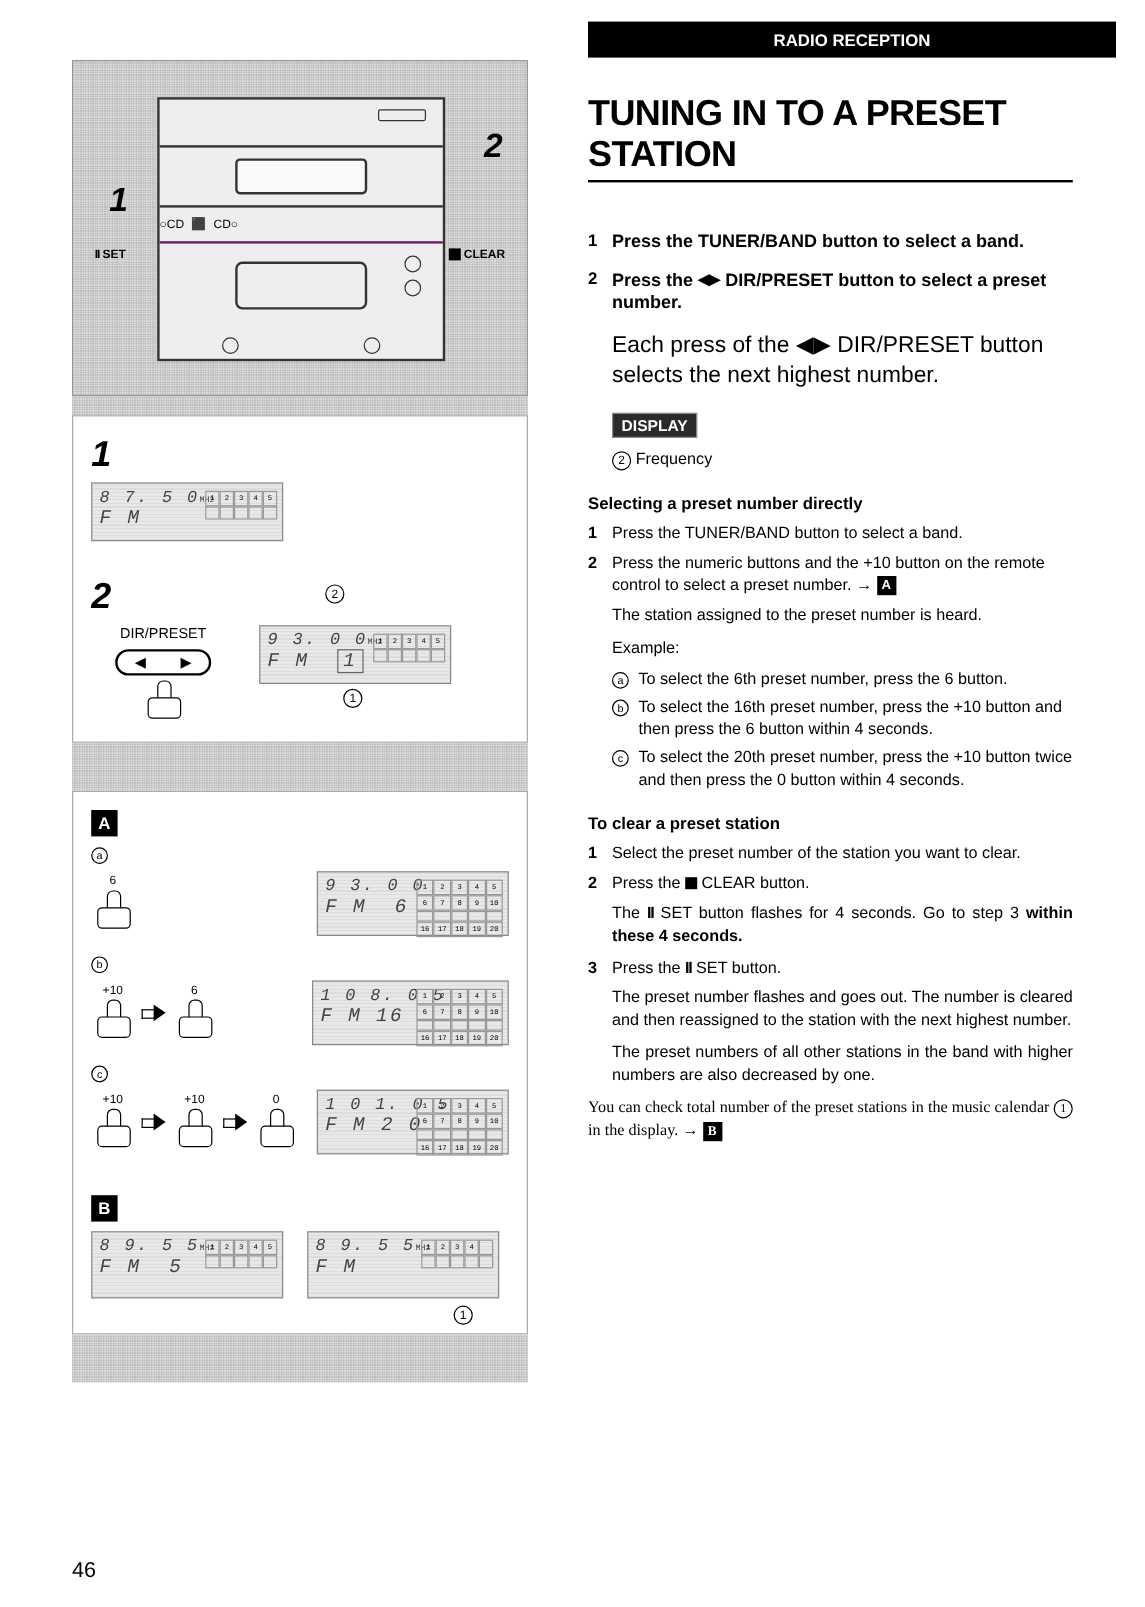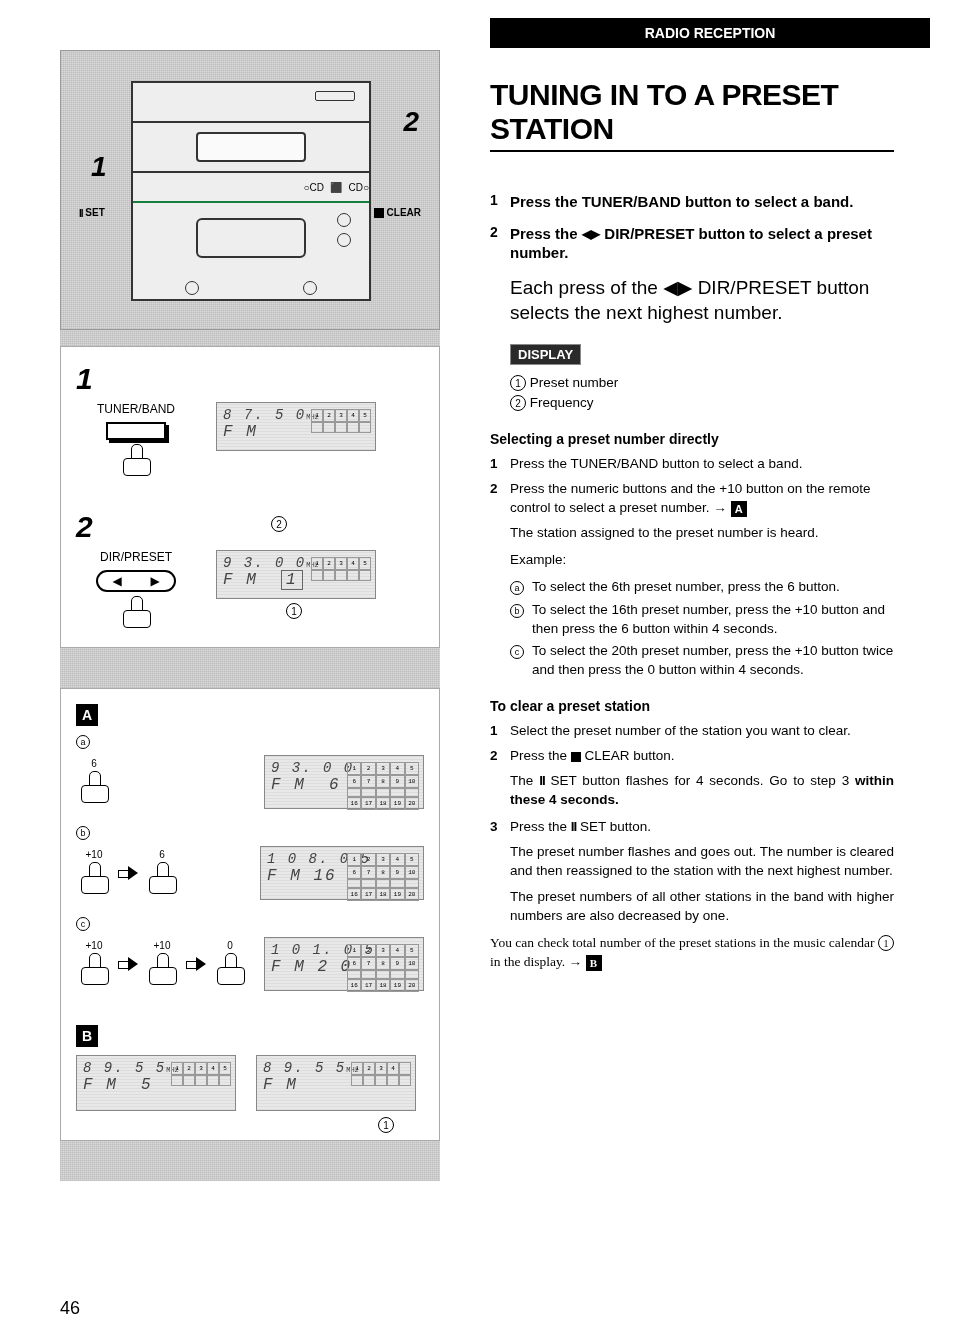--- a/index.html
+++ b/index.html
@@ -38,21 +38,21 @@
   .device-unit {
     position: absolute;
     left: 70px; top: 30px;
     width: 240px; height: 220px;
     border: 2px solid #333;
     background: #eee;
   }
   .du-top { height: 40px; border-bottom: 2px solid #333; position: relative; }
   .du-display { height: 50px; border-bottom: 2px solid #333; display:flex; align-items:center; justify-content:center; }
   .du-lcd { width: 110px; height: 30px; border: 2px solid #333; border-radius: 4px; background:#fafafa; }
-  .du-cd { height: 30px; border-bottom: 2px solid #15803d; display:flex; align-items:center; justify-content:flex-end; gap:6px; font-size:10px; }
+  .du-cd { height: 30px; border-bottom: 2px solid #701a75; display:flex; align-items:center; justify-content:flex-start; gap:6px; font-size:10px; }
   .du-tape { height: 70px; position: relative; display:flex; align-items:center; justify-content:center; }
   .du-tape-win { width: 110px; height: 40px; border: 2px solid #333; border-radius: 6px; }
   .du-bottom { height: 30px; display:flex; justify-content:space-around; align-items:center; }
   .smallcircle { width: 14px; height: 14px; border: 1.5px solid #333; border-radius:50%; }
   .dev-callout {
     position: absolute;
     font-family: Arial;
     font-weight: bold;
     font-style: italic;
     font-size: 28px;
@@ -246,25 +246,20 @@
         <span class="blk-sq"></span> <span>CLEAR</span>
       </div>
     </div>
 
     <div class="midstrip grainy"></div>
 
     <div class="white-panel">
       <div class="panel-step">
         <div class="stepnum">1</div>
         <div class="panel-row">
-          <div style="width:120px">
-            <div class="btn-label">TUNER/BAND</div>
-            <div class="tb-button"></div>
-            <div class="hand-press"></div>
-          </div>
           <div class="lcd-box">
             <div class="lcd-freq"><span>8 7. 5 0</span><span class="mhz">MHz</span></div>
             <div class="lcd-band">F M</div>
             <div class="lcd-grid">
                 <span>1</span>
                 <span>2</span>
                 <span>3</span>
                 <span>4</span>
                 <span>5</span>
                 <span></span>
@@ -499,21 +494,20 @@
         <span class="n">2</span>
         <span class="t"><span>Press the </span><span class="tri-lr">◀▶</span><span> DIR/PRESET button to select a preset number.</span></span>
       </li>
     </ol>
 
     <p class="sub-p">Each press of the ◀▶ DIR/PRESET button selects the next highest number.</p>
 
     <div class="display-chip">DISPLAY</div>
 
     <div class="sub-list">
-      <div><span class="circled-num">1</span> <span>Preset number</span></div>
       <div><span class="circled-num">2</span> <span>Frequency</span></div>
     </div>
 
     <div class="sub-h">Selecting a preset number directly</div>
     <ol class="num-list">
       <li class="num-li">
           <span class="nn">1</span>
           <span class="tt">Press the TUNER/BAND button to select a band.</span>
         </li>
       <li class="num-li">

